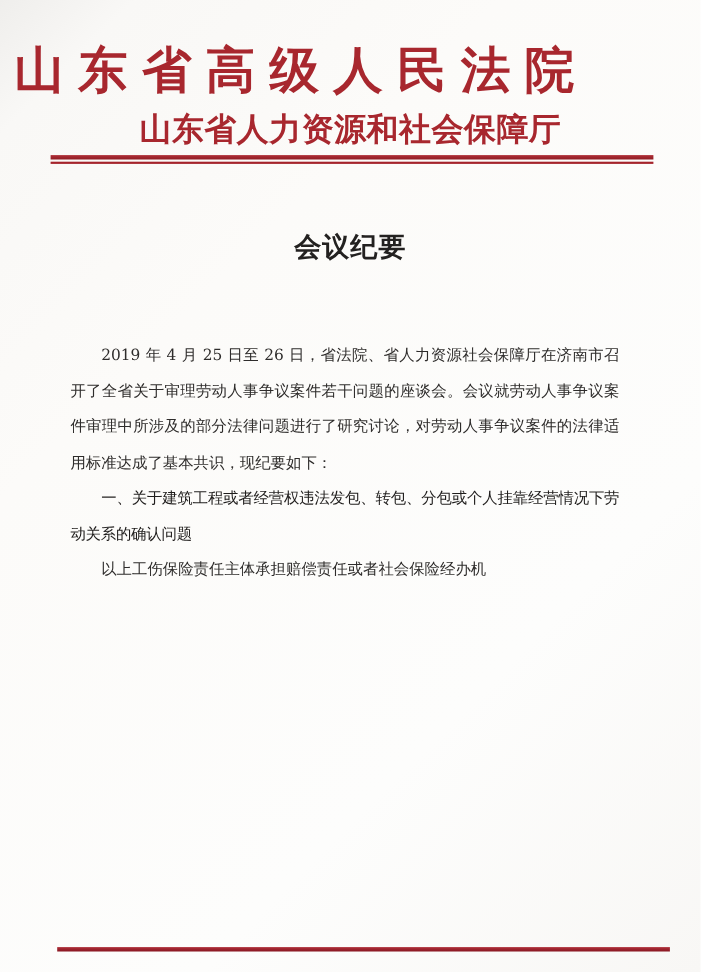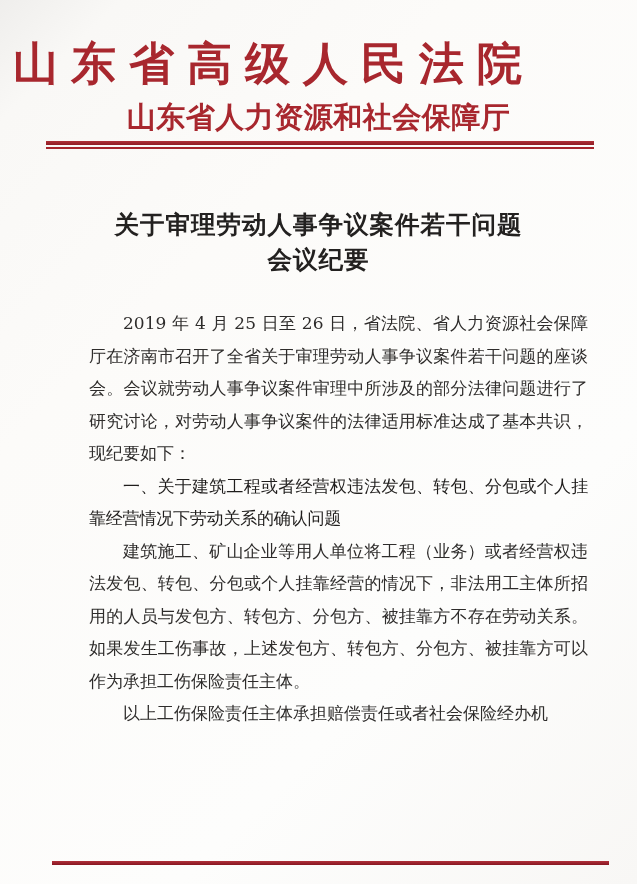--- a/index.html
+++ b/index.html
@@ -73,24 +73,24 @@
     font-weight: bold;
     color: #232120;
     letter-spacing: 1px;
   }
   .doc-title span { display: block; }
 
   
   .body-text {
     position: absolute;
     top: 307px;
-    left: 89px;
+    left: 64px;
     width: 499px;
     color: #2e2c2b;
-    font-size: 17px;
+    font-size: 14px;
     line-height: 32.5px;
     text-align: justify;
     text-justify: inter-ideograph;
   }
   .para {
     margin: 0;
   }
   .indent {
     text-indent: 2em;
   }
@@ -120,26 +120,24 @@
   <div class="org1">山东省高级人民法院</div>
 
   <div class="org2">山东省人力资源和社会保障厅</div>
 
   <div class="double-rule">
     <div class="thick"></div>
     <div class="thin"></div>
   </div>
 
   <h1 class="doc-title">
-    <span>关于审理劳动人事争议案件若干问题</span>
     <span>会议纪要</span>
   </h1>
 
   <main class="body-text">
     <p class="para indent">2019 年 4 月 25 日至 26 日，省法院、省人力资源社会保障厅在济南市召开了全省关于审理劳动人事争议案件若干问题的座谈会。会议就劳动人事争议案件审理中所涉及的部分法律问题进行了研究讨论，对劳动人事争议案件的法律适用标准达成了基本共识，现纪要如下：</p>
     <p class="para heading">一、关于建筑工程或者经营权违法发包、转包、分包或个人挂靠经营情况下劳动关系的确认问题</p>
-    <p class="para indent">建筑施工、矿山企业等用人单位将工程（业务）或者经营权违法发包、转包、分包或个人挂靠经营的情况下，非法用工主体所招用的人员与发包方、转包方、分包方、被挂靠方不存在劳动关系。如果发生工伤事故，上述发包方、转包方、分包方、被挂靠方可以作为承担工伤保险责任主体。</p>
     <p class="para indent">以上工伤保险责任主体承担赔偿责任或者社会保险经办机</p>
   </main>
 
   <div class="bottom-rule"></div>
 
 </div>
 
 </body></html>

